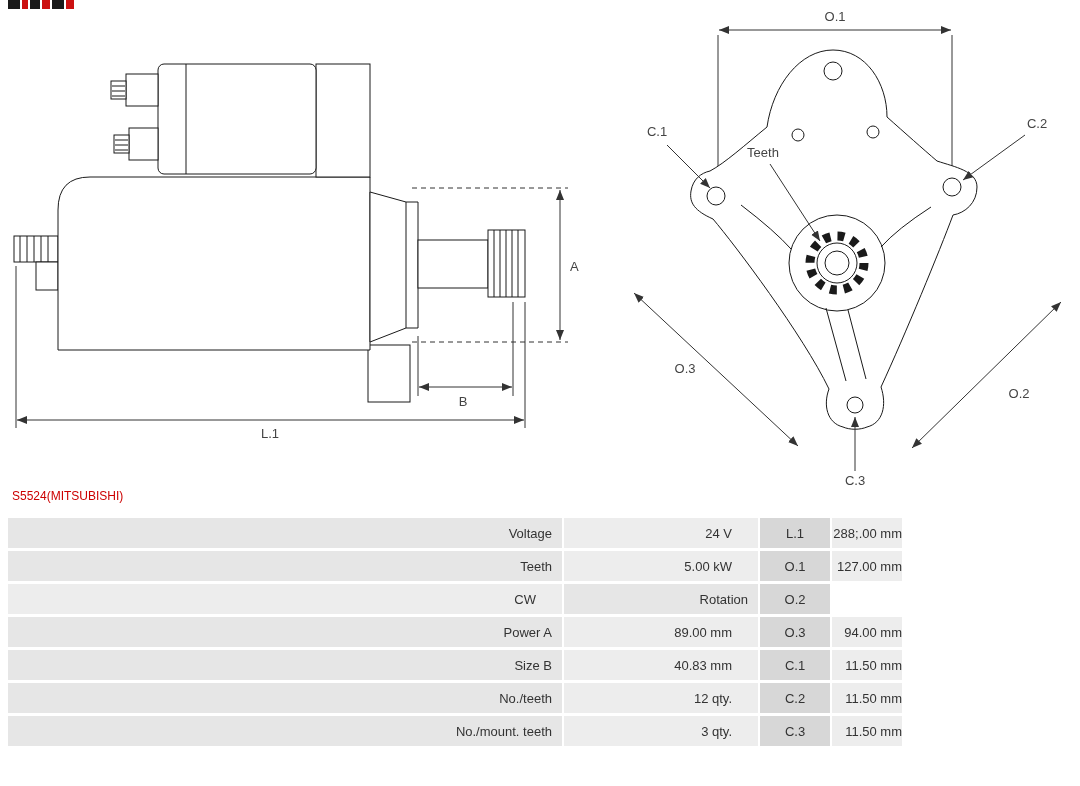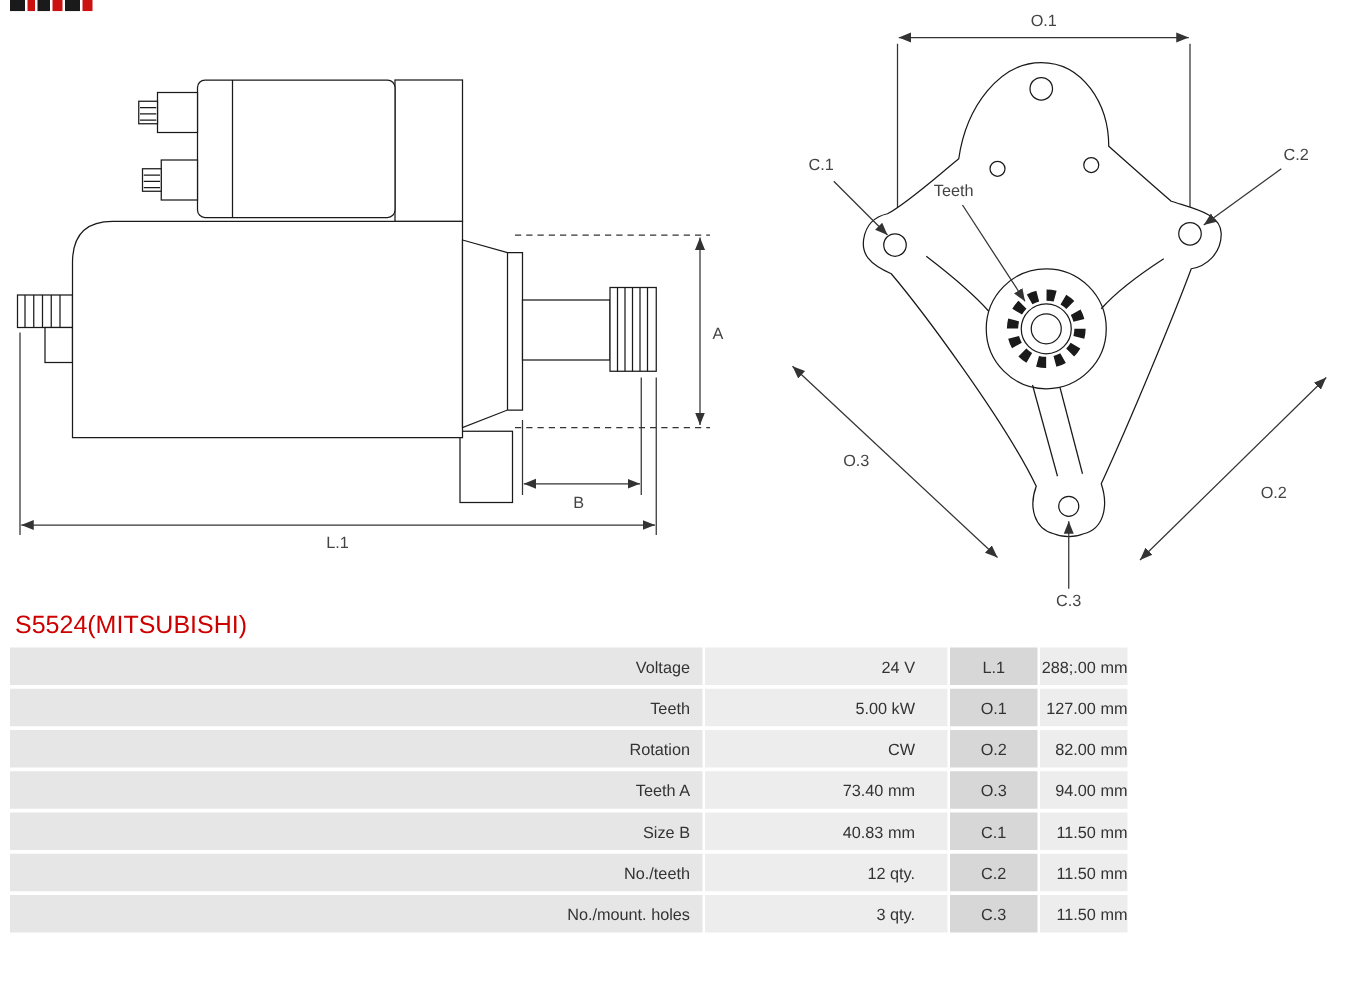--- a/index.html
+++ b/index.html
@@ -5,21 +5,21 @@
 <style>
   * { margin:0; padding:0; box-sizing:border-box; }
   html,body { background:#fff; font-family:"Liberation Sans", sans-serif; }
   .page { position:relative; width:1080px; height:786px; background:#fff; overflow:hidden; }
 
   .logo { position:absolute; left:8px; top:0; }
 
   .side-view  { position:absolute; left:8px;   top:50px; }
   .front-view { position:absolute; left:615px; top:5px;  }
 
-  .part-number { position:absolute; left:12px; top:489px; color:#cc0000; font-size:20px; }
+  .part-number { position:absolute; left:12px; top:489px; color:#cc0000; font-size:12px; }
 
   .spec-table { position:absolute; left:8px; top:518px; width:894px;
                 display:flex; flex-direction:column; gap:3px; }
   .spec-row { display:grid; grid-template-columns:554px 194px 70px 1fr; gap:2px; height:30px; }
   .cell { display:flex; align-items:center; font-size:13px; color:#333; overflow:hidden; }
   .cell-label   { background:#e6e6e6; justify-content:flex-end; padding-right:10px; }
   .cell-value   { background:#ededed; justify-content:flex-end; padding-right:26px; }
   .cell-code    { background:#d7d7d7; justify-content:center; }
   .cell-codeval { background:#ededed; justify-content:flex-end; }
   .cell-merged  { background:#ededed; grid-column:3 / 5; }
@@ -191,49 +191,48 @@
     </div>
 
     <div class="spec-row">
       <div class="cell cell-label">Teeth</div>
       <div class="cell cell-value">5.00 kW</div>
       <div class="cell cell-code">O.1</div>
       <div class="cell cell-codeval">127.00 mm</div>
     </div>
 
     <div class="spec-row">
+      <div class="cell cell-value">CW</div>
       <div class="cell cell-label">Rotation</div>
-      <div class="cell cell-value">CW</div>
       <div class="cell cell-code">O.2</div>
-      <div class="cell cell-codeval">82.00 mm</div>
-    </div>
-
-    <div class="spec-row">
-      <div class="cell cell-label">Teeth A</div>
-      <div class="cell cell-value">73.40 mm</div>
+    </div>
+
+    <div class="spec-row">
+      <div class="cell cell-label">Power A</div>
+      <div class="cell cell-value">89.00 mm</div>
       <div class="cell cell-code">O.3</div>
       <div class="cell cell-codeval">94.00 mm</div>
     </div>
 
     <div class="spec-row">
       <div class="cell cell-label">Size B</div>
       <div class="cell cell-value">40.83 mm</div>
       <div class="cell cell-code">C.1</div>
       <div class="cell cell-codeval">11.50 mm</div>
     </div>
 
     <div class="spec-row">
       <div class="cell cell-label">No./teeth</div>
       <div class="cell cell-value">12 qty.</div>
       <div class="cell cell-code">C.2</div>
       <div class="cell cell-codeval">11.50 mm</div>
     </div>
 
     <div class="spec-row">
-      <div class="cell cell-label">No./mount. holes</div>
+      <div class="cell cell-label">No./mount. teeth</div>
       <div class="cell cell-value">3 qty.</div>
       <div class="cell cell-code">C.3</div>
       <div class="cell cell-codeval">11.50 mm</div>
     </div>
 
 
   </div>
 </div>
 
 </body></html>

